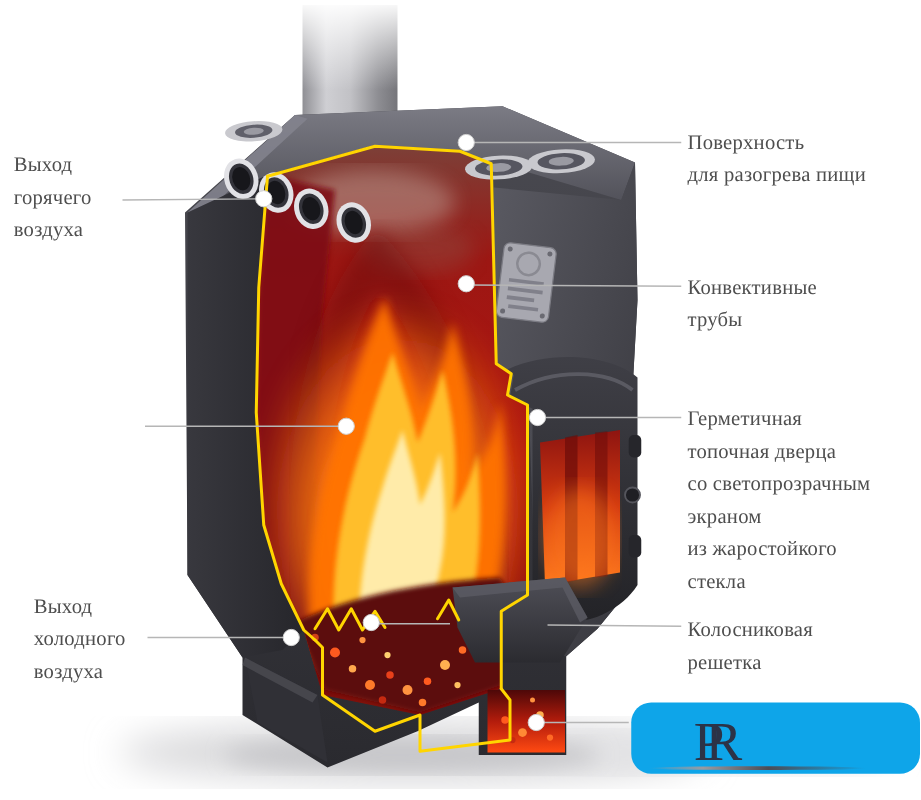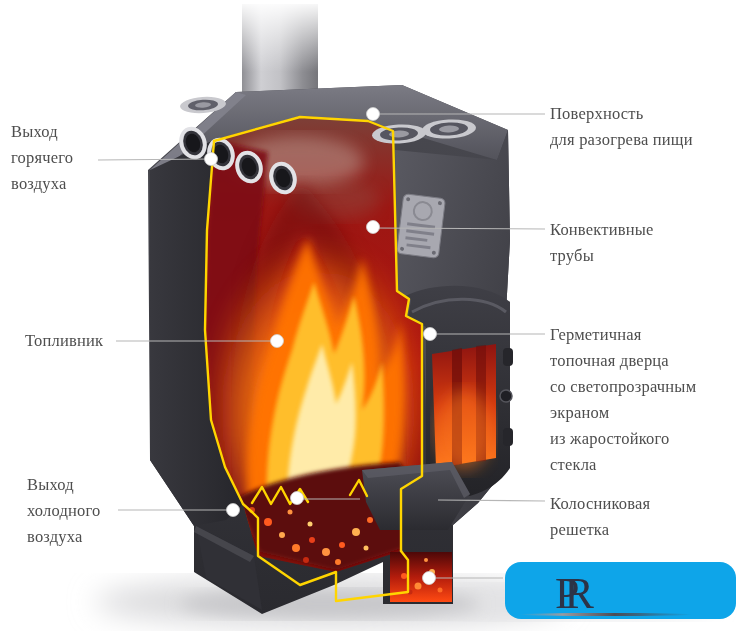--- a/index.html
+++ b/index.html
@@ -293,21 +293,20 @@
     <circle cx="277" cy="341" r="6.5"></circle>
     <circle cx="297" cy="498" r="6.5"></circle>
     <circle cx="233" cy="510" r="6.5"></circle>
     <circle cx="429" cy="578" r="6.5"></circle>
   </g>
 </svg>
 
 <div class="label" style="left:11px;top:119px;">Выход
 горячего
 воздуха</div>
-<div class="label" style="left:25px;top:328px;">Топливник</div>
 <div class="label" style="left:27px;top:472px;">Выход
 холодного
 воздуха</div>
 <div class="label label-right" style="left:550px;top:101px;">Поверхность
 для разогрева пищи</div>
 <div class="label label-right" style="left:550px;top:217px;">Конвективные
 трубы</div>
 <div class="label label-right" style="left:550px;top:322px;">Герметичная
 топочная дверца
 со светопрозрачным

